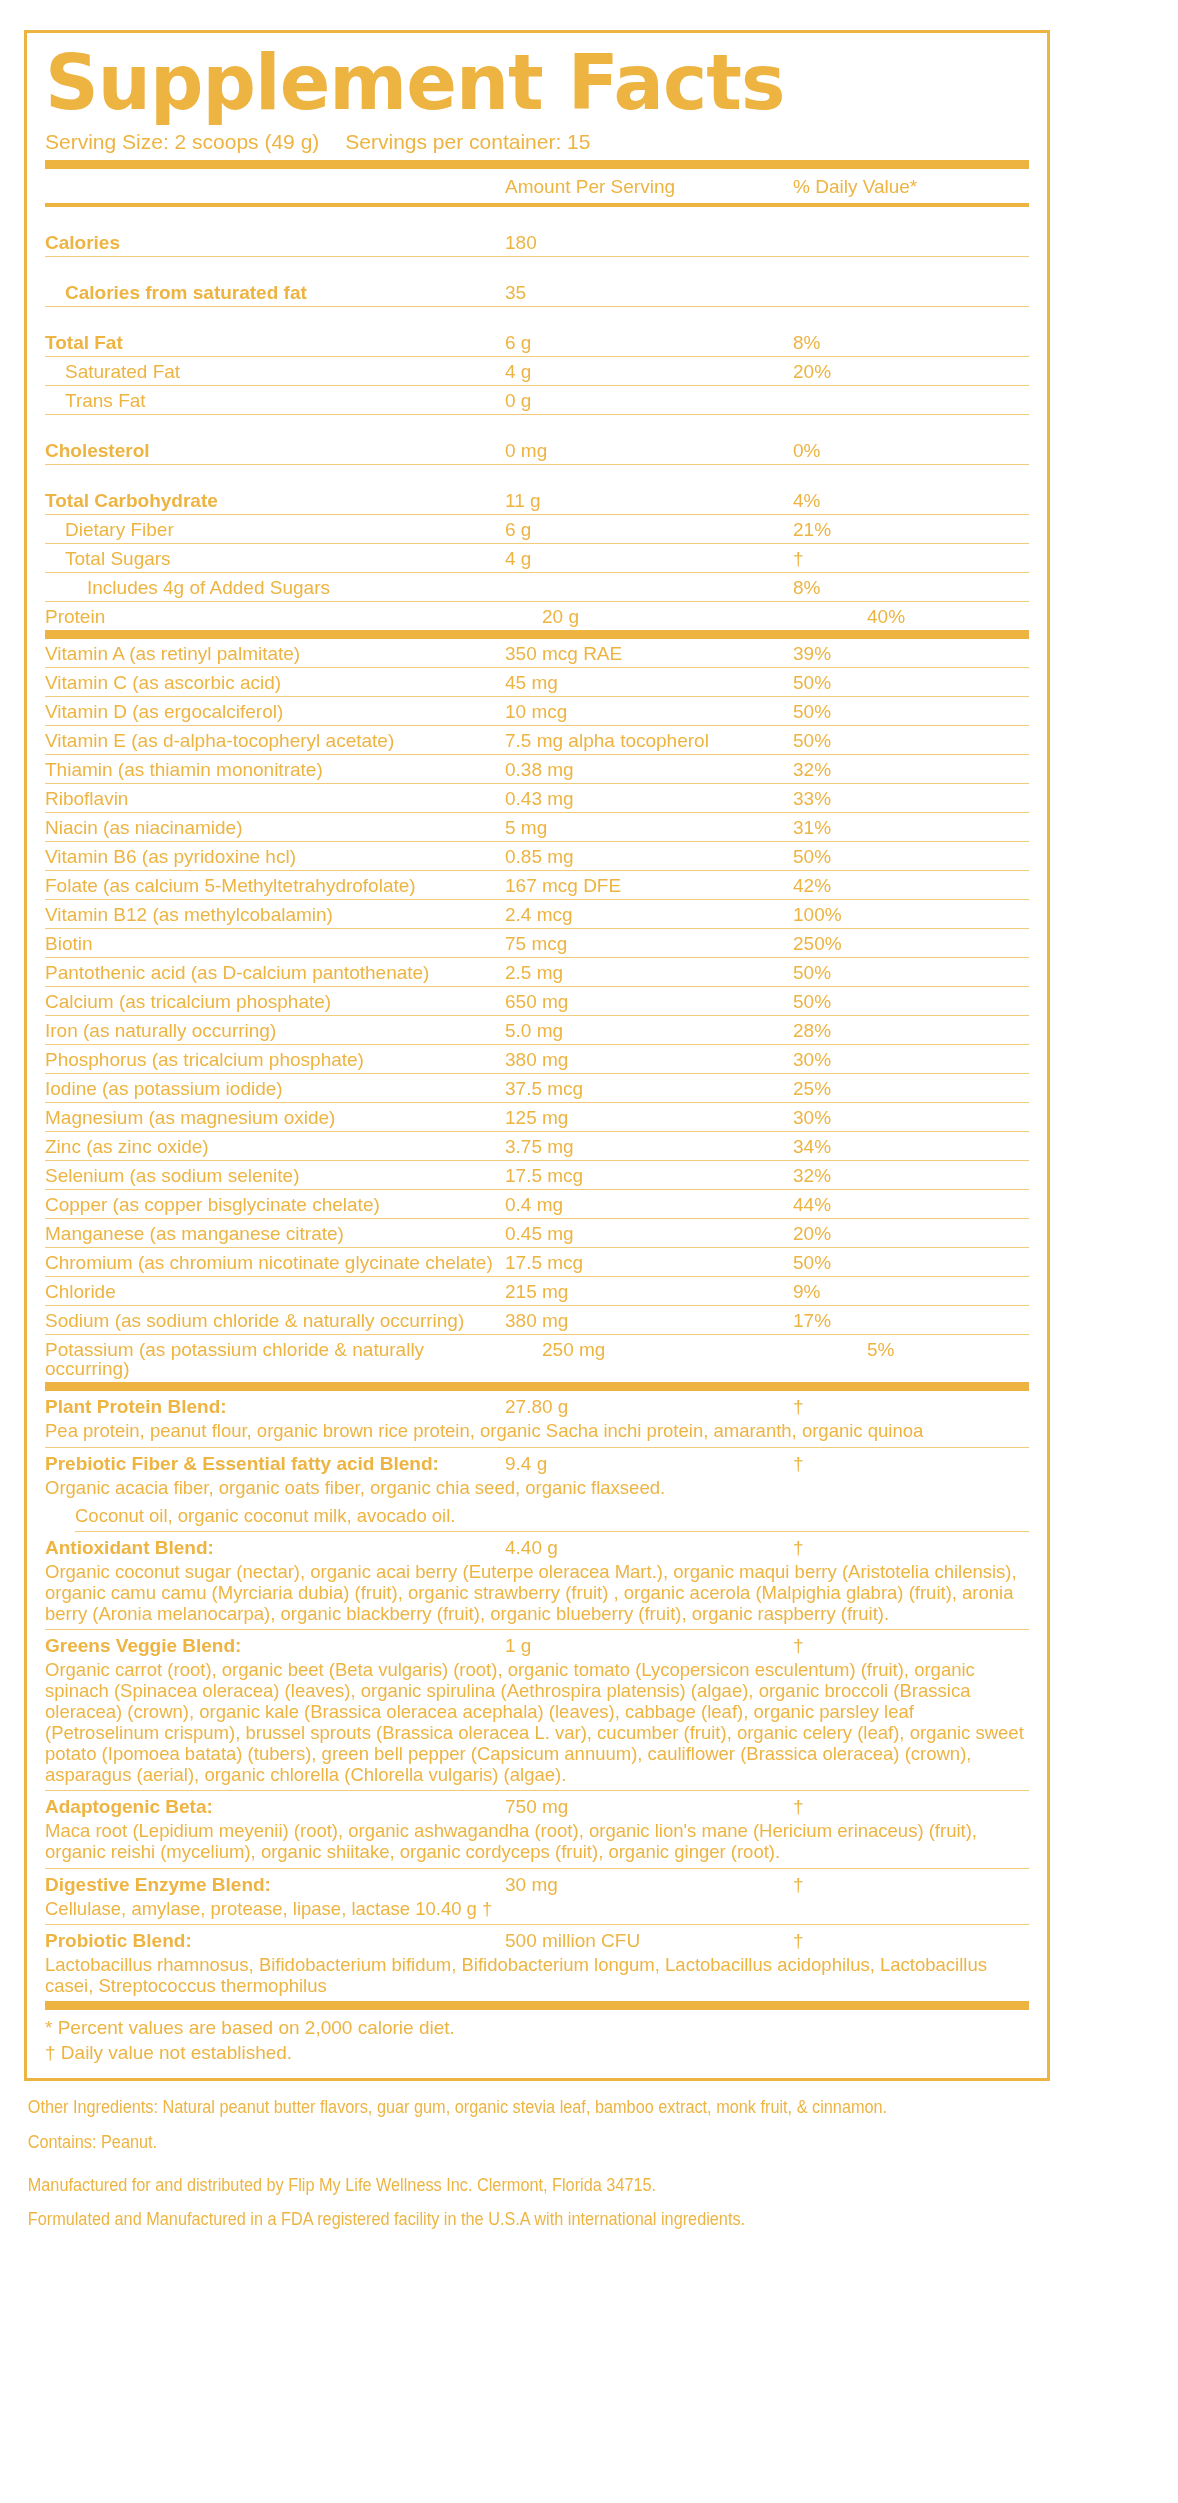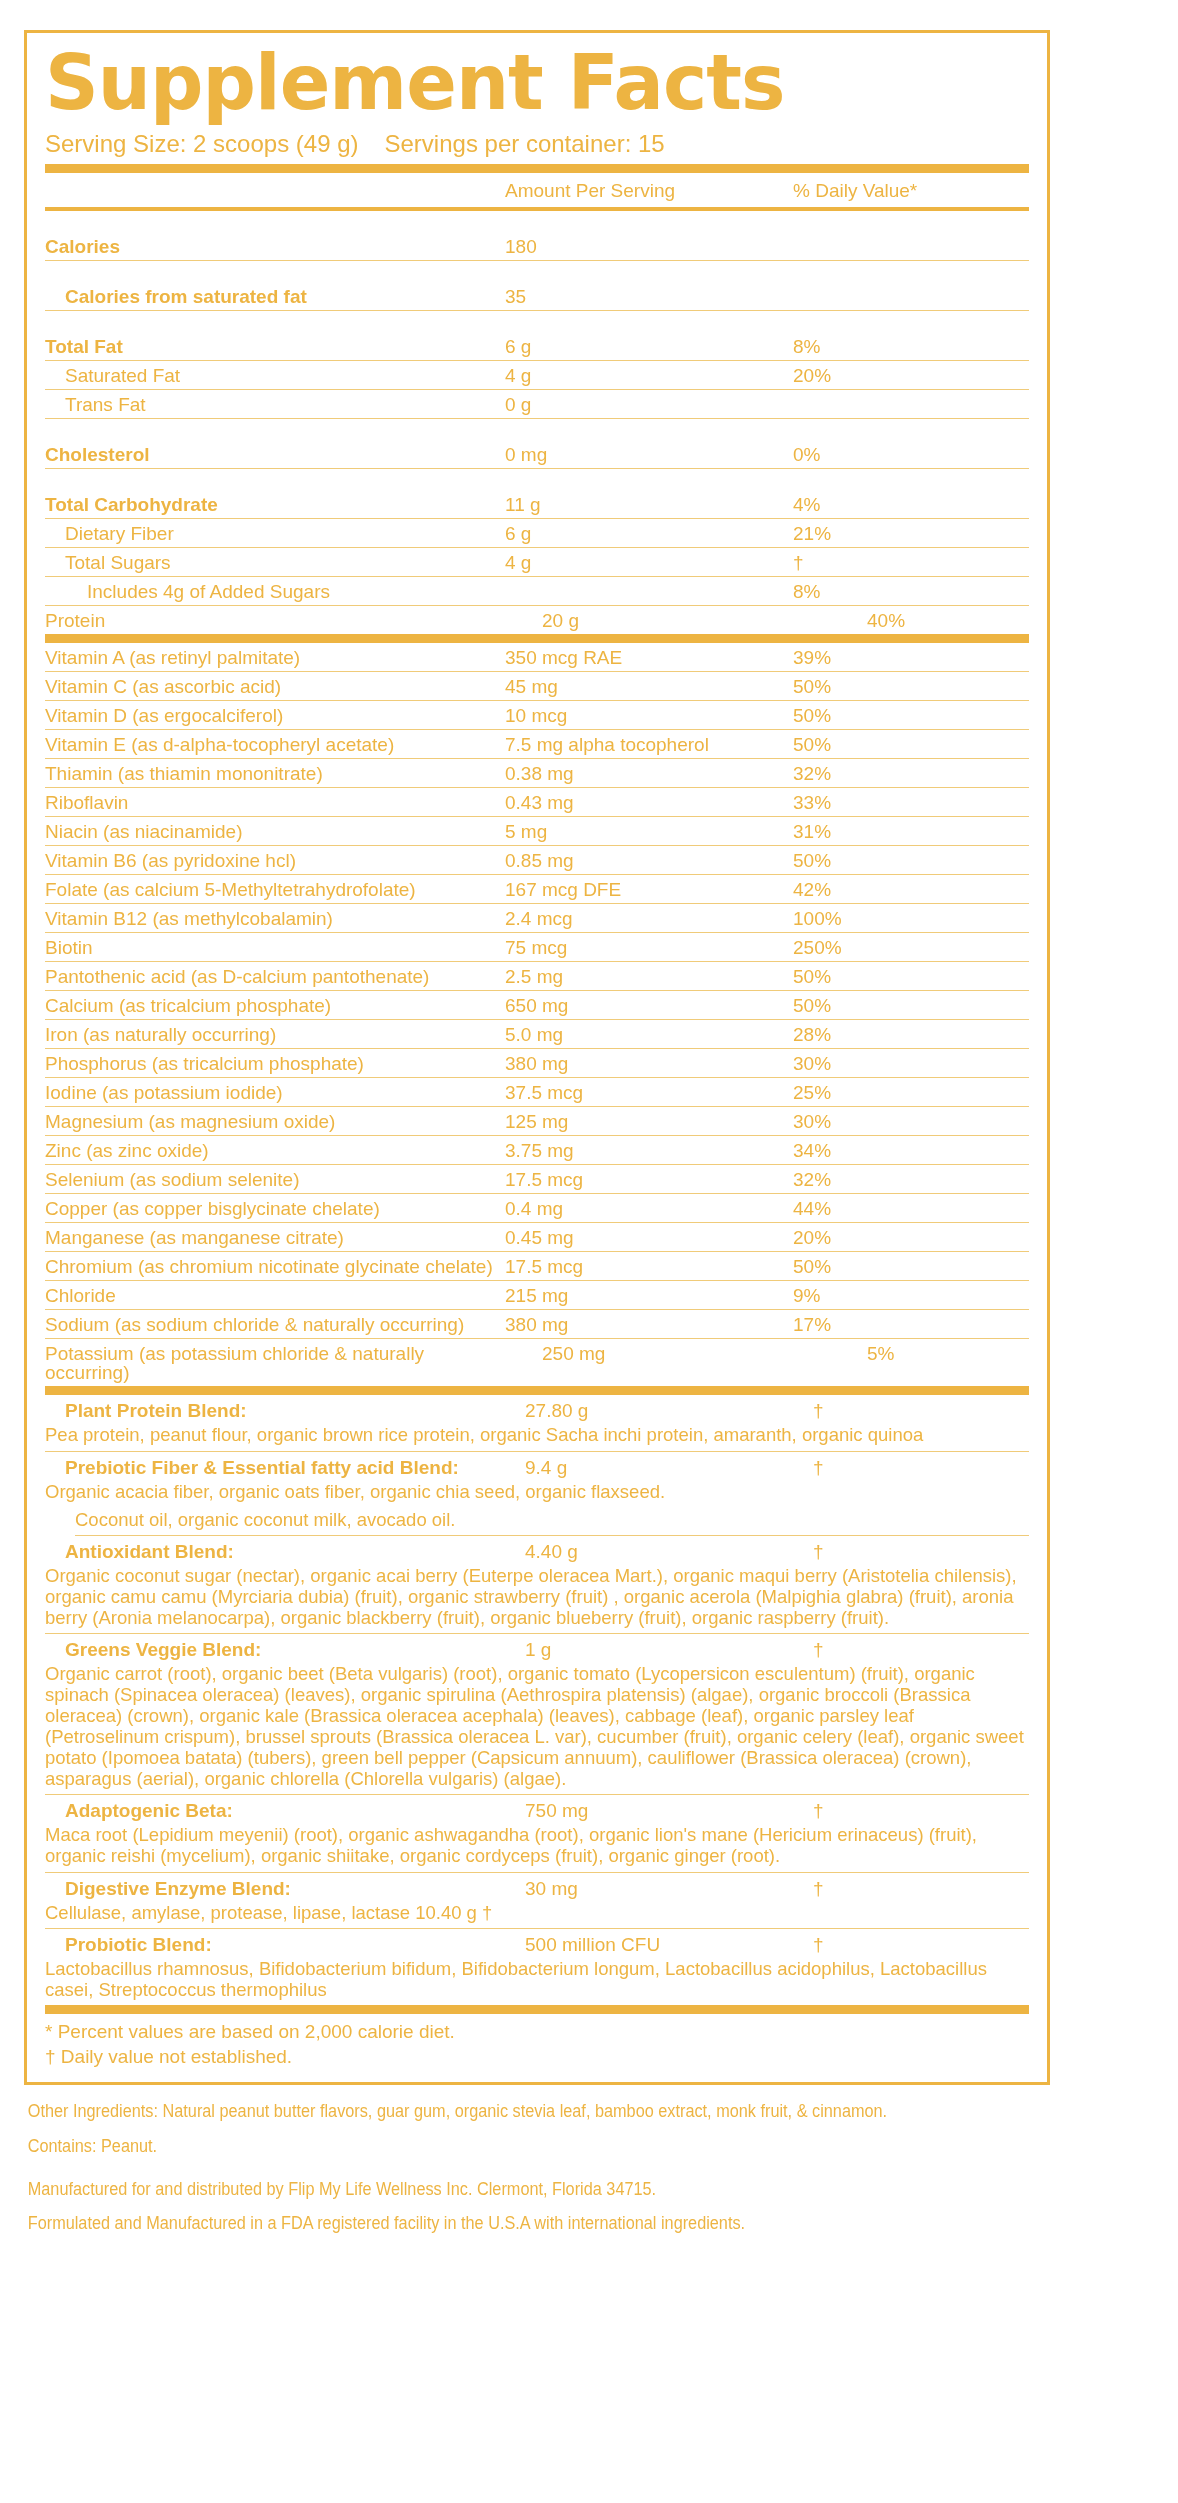--- a/index.html
+++ b/index.html
@@ -32,21 +32,21 @@
     letter-spacing: -1px;
     color: #edb442;
     transform: scaleX(0.97);
     transform-origin: left center;
     margin: 2px 0 10px 0;
     white-space: nowrap;
   }
 
   
   .serving-line {
-    font-size: 24px;
+    font-size: 21px;
     margin-bottom: 6px;
     white-space: nowrap;
   }
   .serving-line .sp { display: inline-block; width: 26px; }
 
   
   .rule-thick { height: 9px; background: #edb442; width: 100%; }
   .rule-med   { height: 4px; background: #edb442; width: 100%; }
 
   
@@ -75,21 +75,20 @@
   .header-row .amt { flex: 0 0 260px; }
   .header-row .dv  { flex: 1 1 auto; padding-left: 28px; }
 
   
   .blend-head {
     display: flex;
     align-items: center;
     font-size: 19px;
     font-weight: bold;
     padding: 5px 0 2px 0;
-    margin-left: 20px;
   }
   .blend-head .nm  { flex: 0 0 460px; }
   .blend-head .amt { flex: 0 0 260px; font-weight: normal; }
   .blend-head .dv  { flex: 1 1 auto; padding-left: 28px; font-weight: normal; }
 
   .blend-body {
     font-size: 18.5px;
     line-height: 1.14;
     padding: 0 0 5px 0;
     border-bottom: 1.6px solid #f0cb79;

